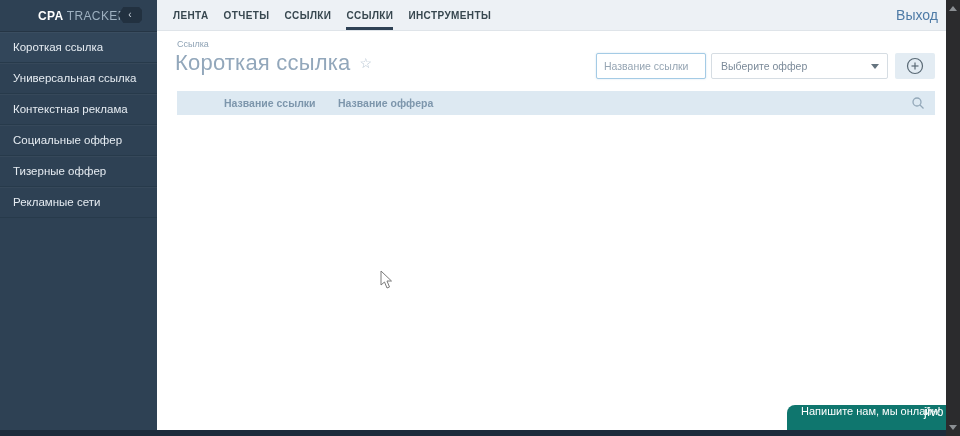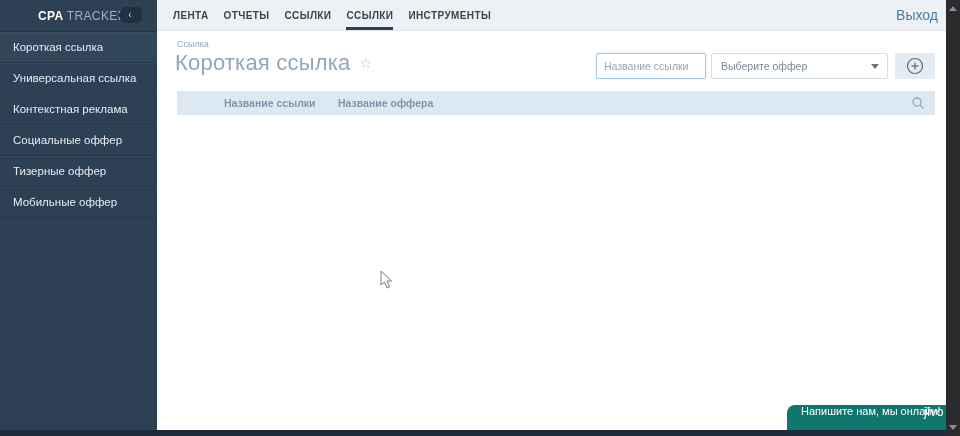--- a/index.html
+++ b/index.html
@@ -130,21 +130,21 @@
   <div class="sidebar-header">
     <div class="brand"><b>CPA</b><span>TRACKER</span></div>
     <div class="collapse-btn"><span>‹</span></div>
   </div>
   <div class="sidebar-items">
     <div class="sidebar-item active">Короткая ссылка</div>
     <div class="sidebar-item">Универсальная ссылка</div>
     <div class="sidebar-item">Контекстная реклама</div>
     <div class="sidebar-item">Социальные оффер</div>
     <div class="sidebar-item">Тизерные оффер</div>
-    <div class="sidebar-item">Мобильные оффер</div>
+    <div class="sidebar-item">Рекламные сети</div>
   </div>
 </div>
 
 <div class="topbar">
   <div class="tabs">
     <div class="tab">ЛЕНТА</div>
     <div class="tab">ОТЧЕТЫ</div>
     <div class="tab">ССЫЛКИ</div>
     <div class="tab active">ССЫЛКИ</div>
     <div class="tab">ИНСТРУМЕНТЫ</div>

